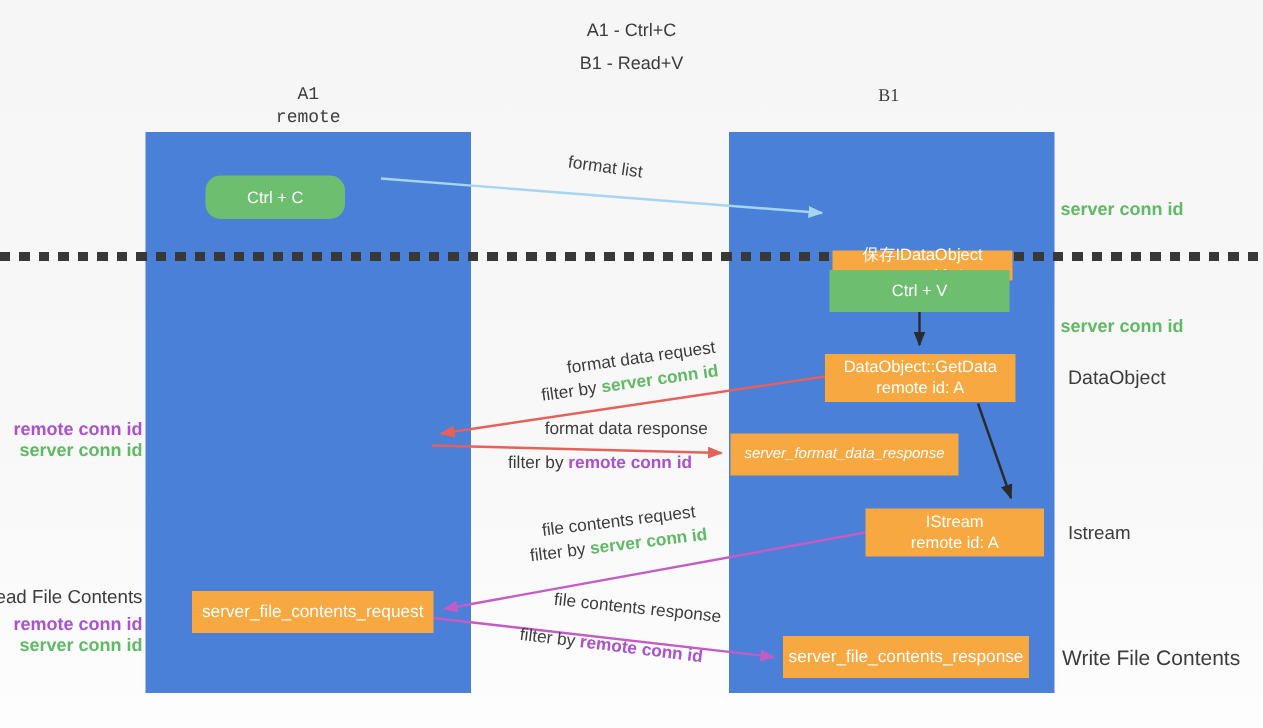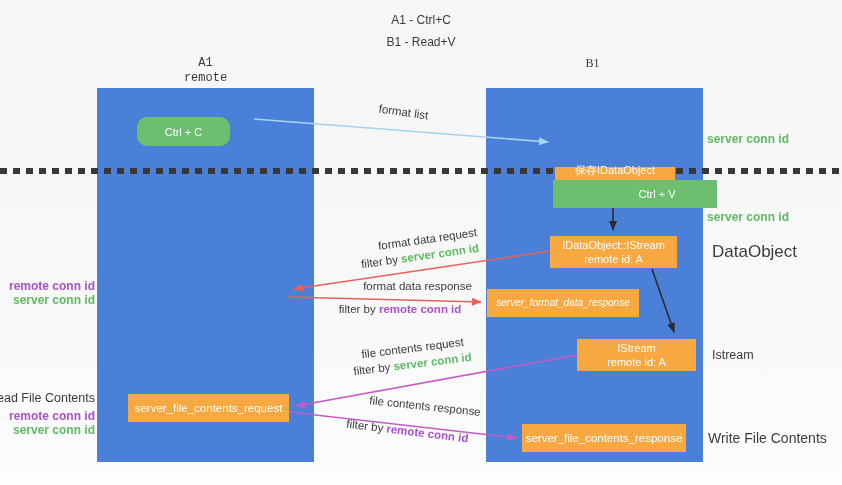--- a/index.html
+++ b/index.html
@@ -78,26 +78,26 @@
 
   <div class="node green" style="left:137px;top:117px;width:93px;height:29px;border-radius:10px;">
     <div>Ctrl + C</div>
   </div>
 
   <div class="node orange" style="left:555px;top:127px;width:120px;height:20px;margin-top:40px;">
     <div>保存IDataObject</div>
     <div>remote id: A</div>
   </div>
 
-  <div class="node green" style="left:553px;top:180px;width:120px;height:28px;padding-left:44px;">
+  <div class="node green" style="left:553px;top:180px;width:120px;height:28px;">
     <div>Ctrl + V</div>
   </div>
 
   <div class="node orange" style="left:550px;top:236px;width:127px;height:32px;">
-    <div>IDataObject::IStream</div>
+    <div>DataObject::GetData</div>
     <div>remote id: A</div>
   </div>
 
 
   <div class="node orange" style="left:487px;top:289px;width:152px;height:28px;font-size:10px;font-style:italic;">
     <div>server_format_data_response</div>
   </div>
 
   <div class="node orange" style="left:577px;top:339px;width:119px;height:32px;">
     <div>IStream</div>
@@ -129,21 +129,21 @@
     <span>filter by </span><span class="bold-green">server conn id</span>
   </div>
 
   <div class="edge-label" style="left:355px;top:400px;width:140px;transform:rotate(6deg);">file contents response</div>
   <div class="edge-label" style="left:335px;top:425px;width:145px;transform:rotate(7deg);">
     <span>filter by </span><span class="bold-purple">remote conn id</span>
   </div>
 
   <div class="side-label bold-green" style="left:707px;top:132px;">server conn id</div>
   <div class="side-label bold-green" style="left:707px;top:210px;">server conn id</div>
-  <div class="side-label dark" style="left:712px;top:245px;font-size:17px;">DataObject</div>
+  <div class="side-label dark" style="left:712px;top:245px;font-size:13px;">DataObject</div>
   <div class="side-label dark" style="left:712px;top:348px;font-size:12.5px;">Istream</div>
   <div class="side-label dark" style="left:708px;top:431px;font-size:14px;">Write File Contents</div>
 
   <div class="side-label right-align" style="right:747px;top:279px;">
     <div class="bold-purple">remote conn id</div>
     <div class="bold-green">server conn id</div>
   </div>
   <div class="side-label right-align" style="right:747px;top:391px;">
     <div class="dark" style="font-size:12.5px;margin-bottom:4px;">Read File Contents</div>
     <div class="bold-purple">remote conn id</div>

